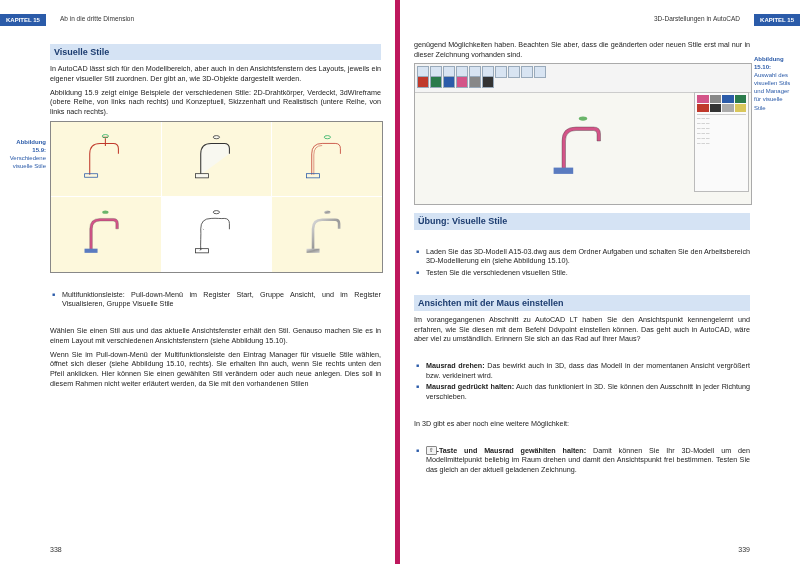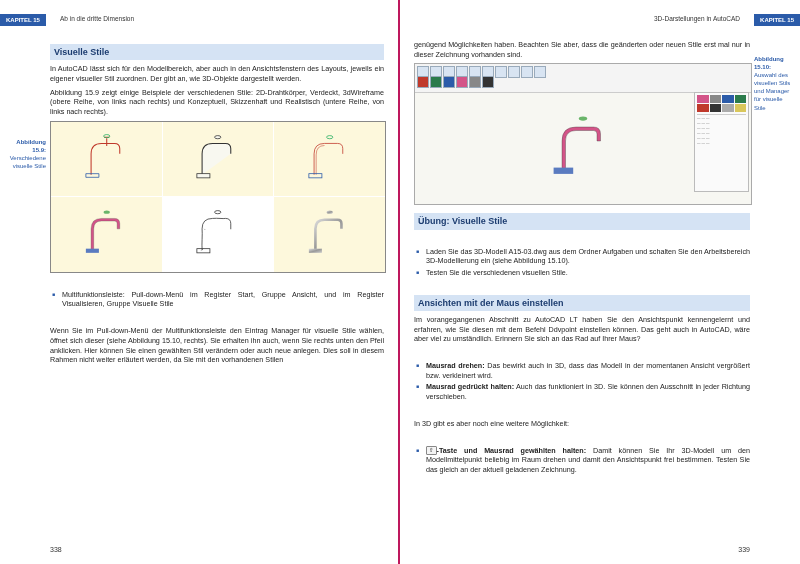--- a/index.html
+++ b/index.html
@@ -21,21 +21,21 @@
   .page {
     width: 400px;
     height: 564px;
     position: relative;
     box-sizing: border-box;
     padding: 18px 44px 20px 28px;
     font-size: 7.2px;
     line-height: 1.35;
     color: #222;
   }
-  .page.left { padding-left: 50px; padding-right: 14px; border-right: 2px solid #be185d; }
+  .page.left { padding-left: 50px; padding-right: 14px; border-right: 5px solid #be185d; }
   .page.right { padding-left: 14px; padding-right: 50px; }
   .chapter-tab {
     position: absolute;
     top: 14px;
     font-size: 6px;
     color: #fff;
     background: #2b5ba9;
     padding: 2px 6px;
     font-weight: bold;
   }
@@ -237,20 +237,21 @@
           <path d="M20 80 L20 40 Q20 20 40 20 L65 20 Q75 20 75 30 L75 40 L70 40 L70 30 Q70 25 65 25 L40 25 Q25 25 25 40 L25 80 Z" fill="url(#m1)"></path>
           <ellipse cx="50" cy="8" rx="6" ry="3" fill="url(#m1)"></ellipse>
           <rect x="10" y="78" width="25" height="8" fill="url(#m1)"></rect>
         </svg>
       </div>
     </div>
 
     <ul class="bullet">
       <li><span>Multifunktionsleiste: Pull-down-Menü im Register Start, Gruppe Ansicht, und im Register Visualisieren, Gruppe Visuelle Stile</span></li>
     </ul>
+    <p class="body-text">Wählen Sie einen Stil aus und das aktuelle Ansichtsfenster erhält den Stil. Genauso machen Sie es in einem Layout mit verschiedenen Ansichtsfenstern (siehe Abbildung 15.10).</p>
     <p class="body-text"><span>Wenn Sie im Pull-down-Menü der Multifunktionsleiste den Eintrag Manager für visuelle Stile wählen, öffnet sich dieser (siehe Abbildung 15.10, rechts). Sie erhalten ihn auch, wenn Sie rechts unten den Pfeil anklicken. Hier können Sie einen gewählten Stil verändern oder auch neue anlegen. Dies soll in diesem Rahmen nicht weiter erläutert werden, da Sie mit den vorhandenen Stilen</span></p>
 
     <div class="page-number">338</div>
   </div>
 
   <div class="page right">
     <div class="chapter-tab">KAPITEL 15</div>
     <div class="header-text">3D-Darstellungen in AutoCAD</div>
 
     <div style="height:18px"></div>

